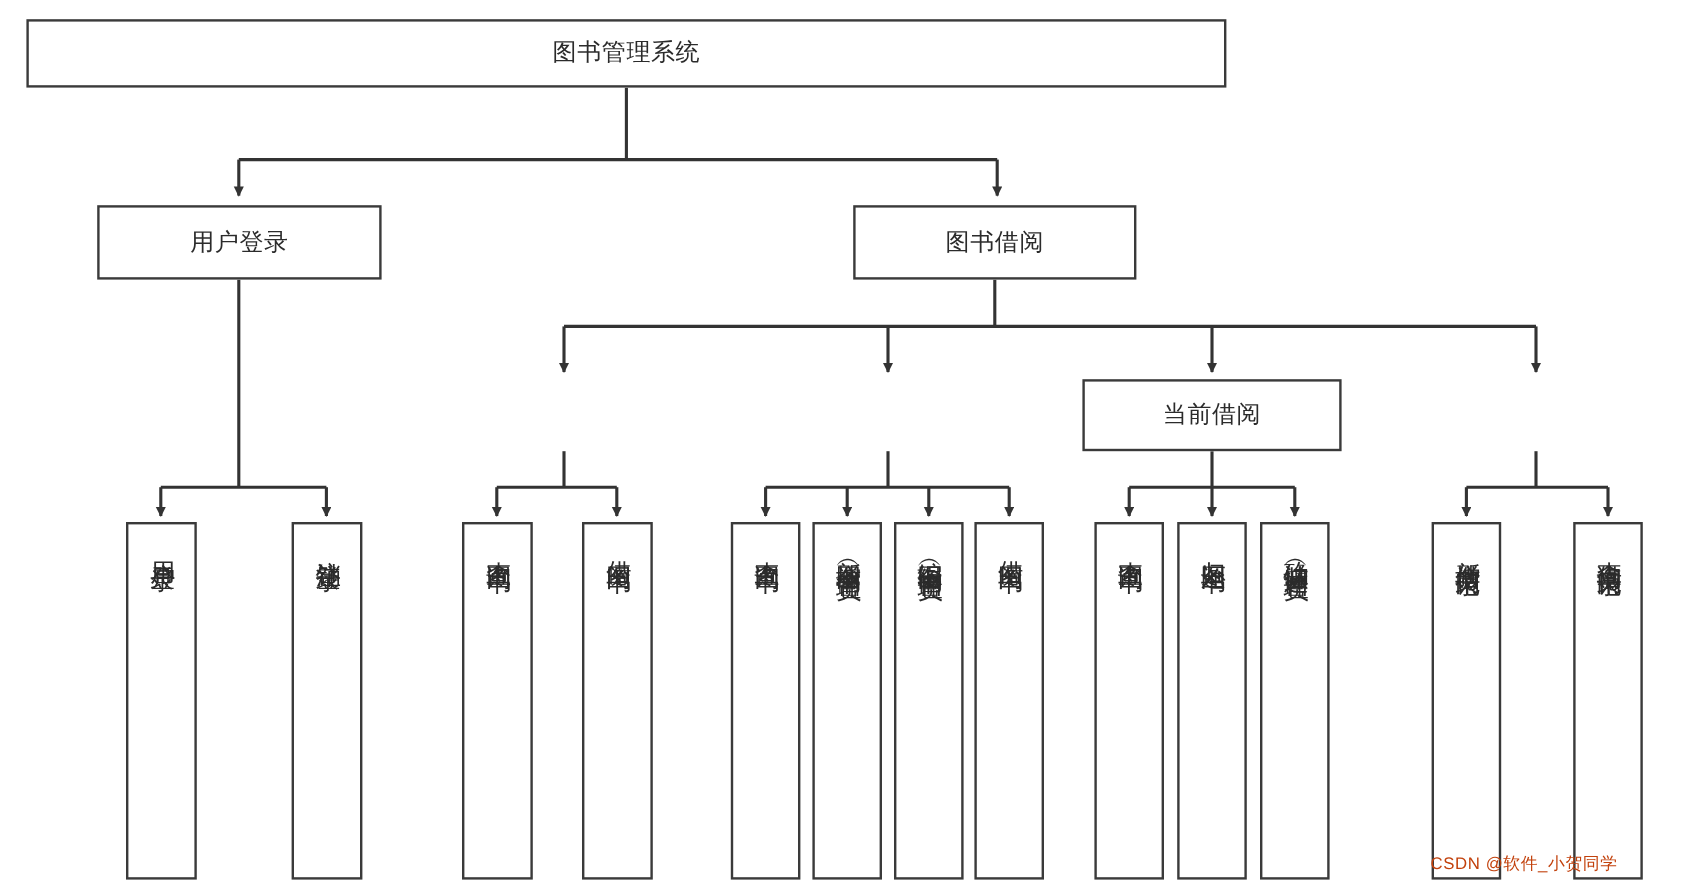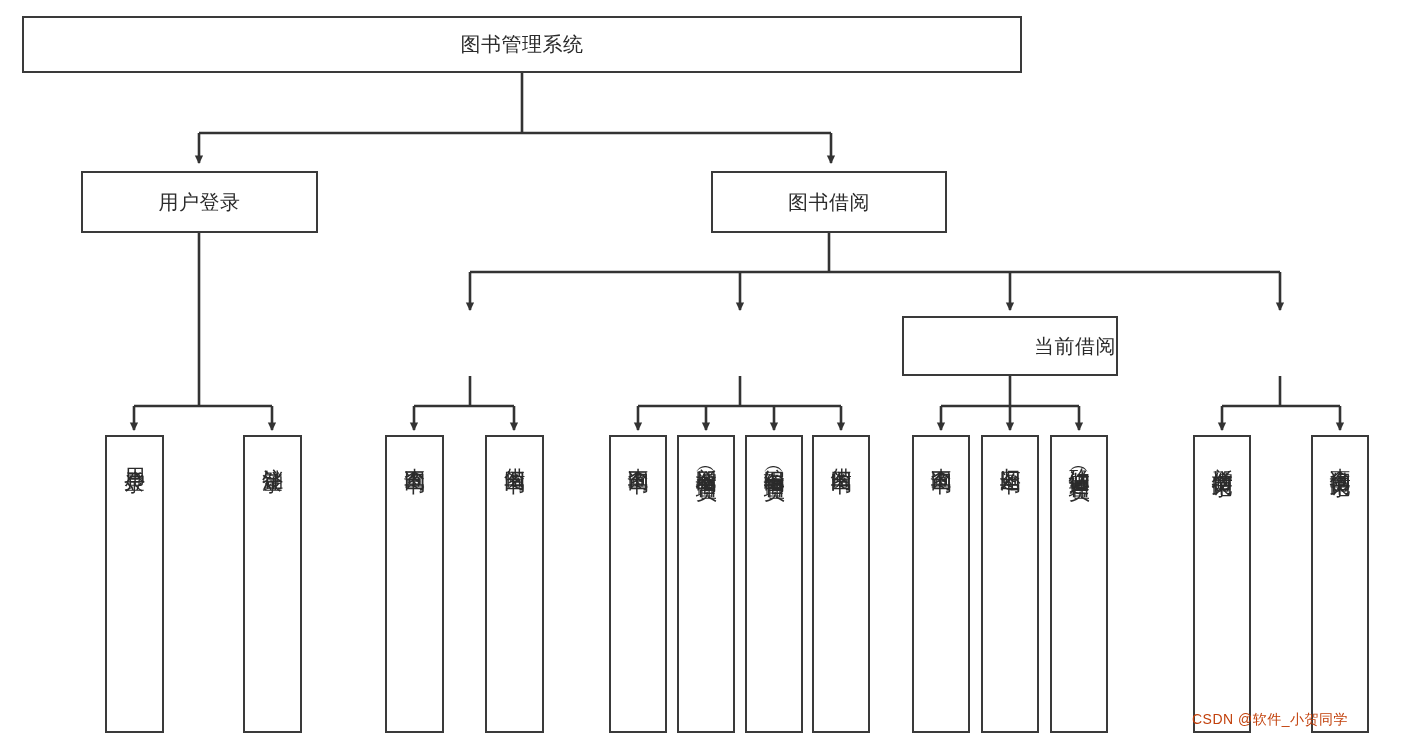--- a/index.html
+++ b/index.html
@@ -128,21 +128,21 @@
   <div class="node horiz" style="left:81px; top:171px; width:237px; height:62px;">
     <span class="lbl">用户登录</span>
   </div>
 
   <div class="node horiz" style="left:711px; top:171px; width:236px; height:62px;">
     <span class="lbl">图书借阅</span>
   </div>
 
 
 
-  <div class="node horiz" style="left:902px; top:316px; width:216px; height:60px;justify-content:flex-end;">
+  <div class="node horiz" style="left:902px; top:316px; width:216px; height:60px;">
     <span class="lbl">当前借阅</span>
   </div>
 
 
   <div class="node vert" style="left:105px; top:435px; width:59px; height:298px;">
     <span class="lbl">用户登录</span>
   </div>
   <div class="node vert" style="left:243px; top:435px; width:59px; height:298px;">
     <span class="lbl">注销登录</span>
   </div>

